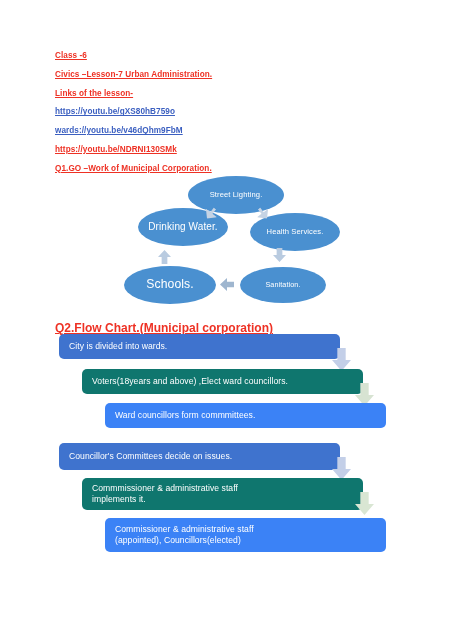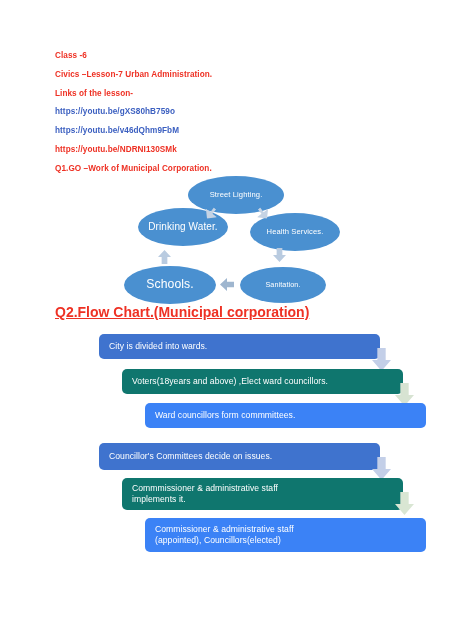--- a/index.html
+++ b/index.html
@@ -29,20 +29,21 @@
   }
   .line {
     font-size: 8.2px;
     font-weight: bold;
     line-height: 1;
     margin-bottom: 10.6px;
     white-space: nowrap;
     letter-spacing: 0.06px;
   }
   .line .txt {
+    text-decoration: underline;
     text-underline-offset: 1.4px;
   }
   .c-red { color: #ee3124; }
   .c-blue { color: #3b5fc0; }
 
   
   .cycle {
     position: absolute;
     left: 110px;
     top: 176px;
@@ -97,30 +98,30 @@
   .arr-lf { 
     left: 110px; top: 102px; width: 14px; height: 13px;
     background: #9fb6cf;
     clip-path: polygon(0% 50%, 50% 0%, 50% 28%, 100% 28%, 100% 72%, 50% 72%, 50% 100%);
   }
 
   
   .q2 {
     position: absolute;
     left: 55px;
-    top: 304px;
-    font-size: 14px;
+    top: 321px;
+    font-size: 12px;
     font-weight: bold;
     color: #ee3124;
     white-space: nowrap;
   }
   .q2 .txt { text-decoration: underline; text-underline-offset: 1.4px; }
 
   
-  .flow { position: absolute; left: 0; top: 0; width: 378px; height: 632px; margin-left: 40px; }
+  .flow { position: absolute; left: 0; top: 0; width: 378px; height: 632px; }
   .bar {
     position: absolute;
     border-radius: 5px;
     color: #ffffff;
     font-size: 8.6px;
     line-height: 1.32;
     display: flex;
     align-items: center;
     box-sizing: border-box;
     padding: 0 10px;
@@ -153,21 +154,21 @@
 </head>
 <body>
 
 <div class="page">
 
   <div class="text-block">
     <div class="line c-red"><span class="txt">Class -6</span></div>
     <div class="line c-red"><span class="txt">Civics –Lesson-7  Urban Administration.</span></div>
     <div class="line c-red"><span class="txt">Links of the lesson-</span></div>
     <div class="line c-blue"><span class="txt">https://youtu.be/gXS80hB759o</span></div>
-    <div class="line c-blue"><span class="txt">https://youtu.be/v46dQhm9FbM</span></div>
+    <div class="line c-blue"><span class="txt">wards://youtu.be/v46dQhm9FbM</span></div>
     <div class="line c-red"><span class="txt">https://youtu.be/NDRNI130SMk</span></div>
     <div class="line c-red"><span class="txt">Q1.GO –Work of Municipal Corporation.</span></div>
   </div>
 
   <div class="cycle">
     <div class="ellipse e-street">Street Lighting.</div>
     <div class="ellipse e-drink">Drinking Water.</div>
     <div class="ellipse e-health">Health Services.</div>
     <div class="ellipse e-schools">Schools.</div>
     <div class="ellipse e-sanit">Sanitation.</div>

